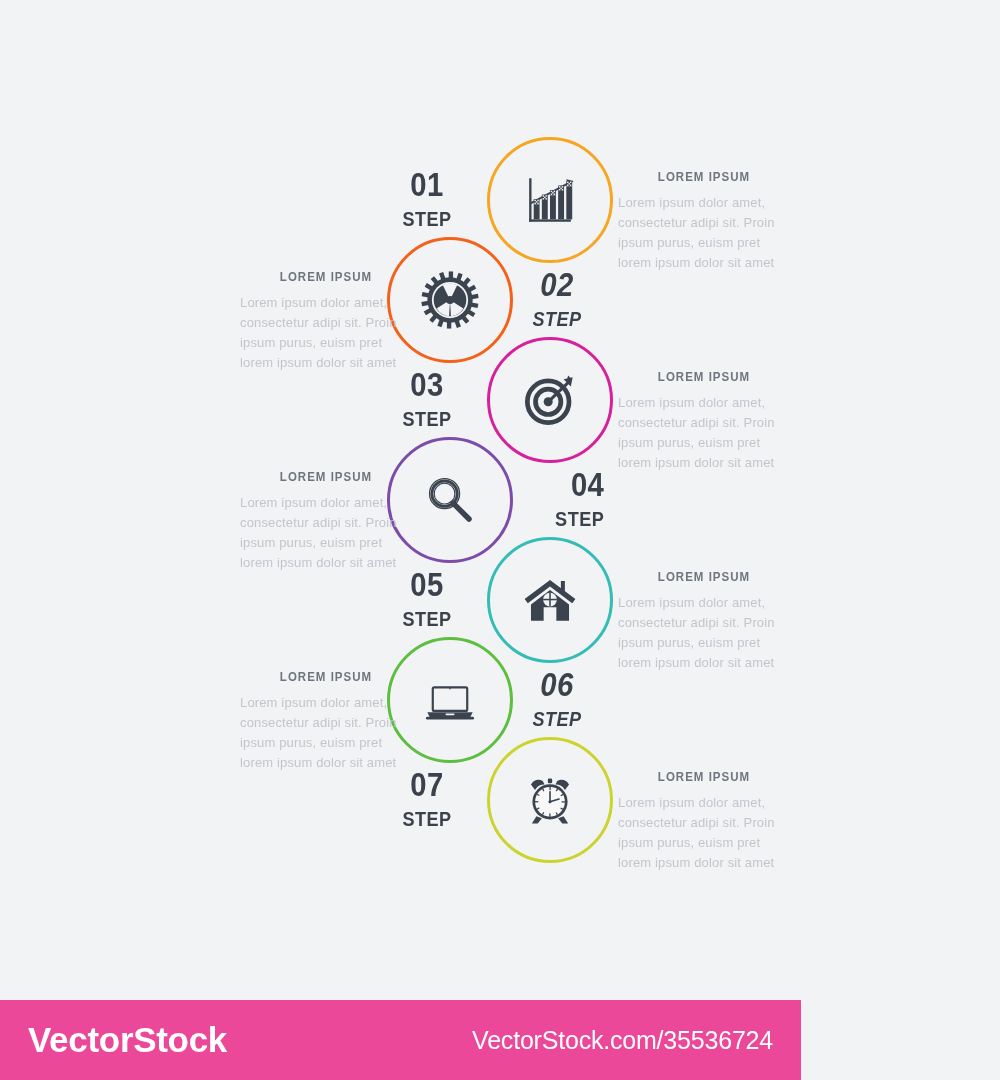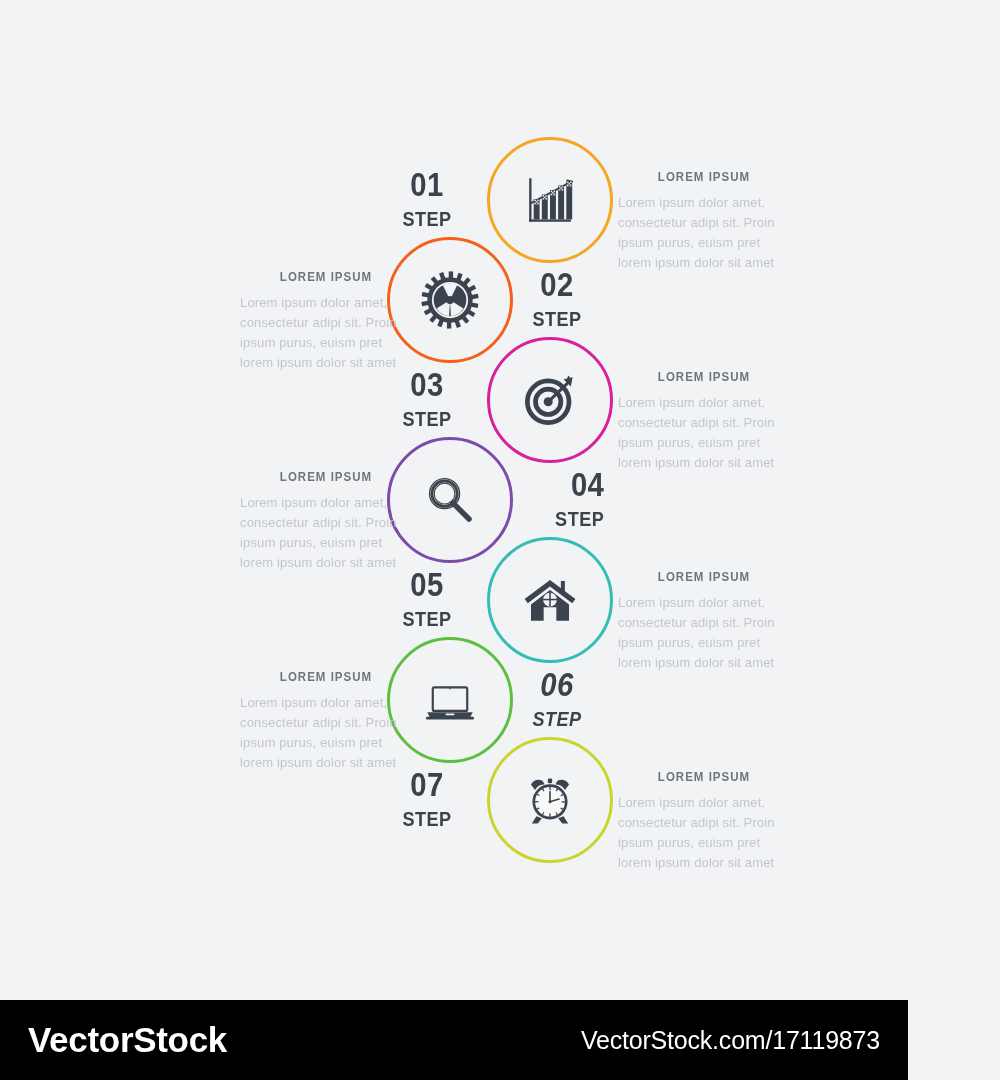--- a/index.html
+++ b/index.html
@@ -92,23 +92,23 @@
     letter-spacing: 0.15px;
   }
   .txtblock.left .body  { text-align: left; }
   .txtblock.right .body { text-align: left; }
 
   
   #footer {
     position: absolute;
     left: 0;
     top: 1000px;
-    width: 908px;
+    width: 801px;
     height: 80px;
-    background: #000000;
+    background: #ec4899;
   }
   #footer .brand {
     position: absolute;
     left: 28px;
     top: 50%;
     transform: translateY(-50%);
     color: #fff;
     font-family: "Liberation Sans Narrow", "Liberation Sans", sans-serif;
     font-size: 35px;
     font-weight: bold;
@@ -214,21 +214,21 @@
         <circle cx="32" cy="32" r="18" fill="#3b434e"></circle>
         <g fill="#f2f3f5">
           <path d="M32 32 L24 15.5 A18 18 0 0 1 40 15.5 Z"></path>
           <path d="M32 32 L46.8 41.5 A18 18 0 0 1 33 49.9 Z"></path>
           <path d="M32 32 L31 49.9 A18 18 0 0 1 17.2 41.5 Z"></path>
         </g>
         <circle cx="32" cy="32" r="4.4" fill="#3b434e"></circle>
         </svg>
       </span>
     </div>
-    <div class="numblock" style="top: 267px; left: 502px;">
+    <div class="numblock" style="top: 267px; left: 502px; font-style: italic;">
       <span class="num">02</span>
       <span class="steplabel">STEP</span>
     </div>
     <div class="txtblock left" style="top: 270px; left: 240px;">
       <div class="head">LOREM IPSUM</div>
       <div class="body">Lorem ipsum dolor amet, consectetur adipi sit. Proin ipsum purus, euism pret lorem ipsum dolor sit amet</div>
     </div>
     <div class="circle" style="left: 487px; top: 337px; border-color: rgb(214, 33, 155);">
       <span>
         <svg xmlns="http://www.w3.org/2000/svg" width="58" height="58" viewBox="0 0 64 64">
@@ -344,14 +344,14 @@
       <span class="steplabel">STEP</span>
     </div>
     <div class="txtblock right" style="top: 770px; left: 618px;">
       <div class="head">LOREM IPSUM</div>
       <div class="body">Lorem ipsum dolor amet, consectetur adipi sit. Proin ipsum purus, euism pret lorem ipsum dolor sit amet</div>
     </div>
   </div>
 
 <div id="footer">
   <div class="brand">VectorStock</div>
-  <div class="url">VectorStock.com/17119873</div>
+  <div class="url">VectorStock.com/35536724</div>
 </div>
 
 </body></html>

